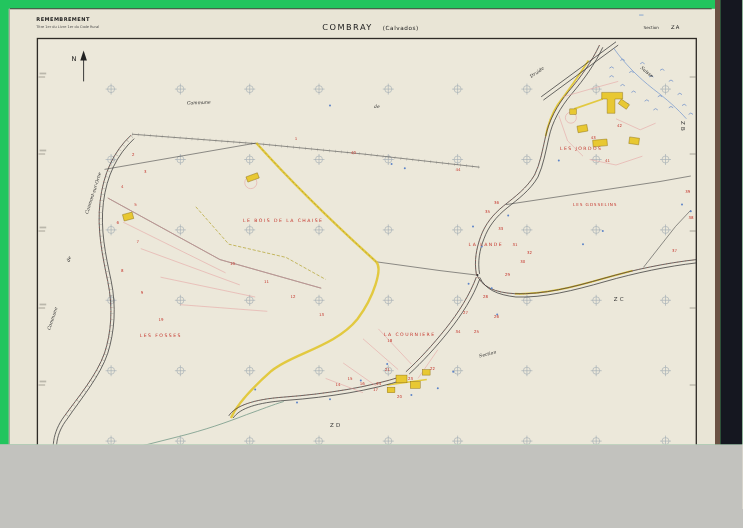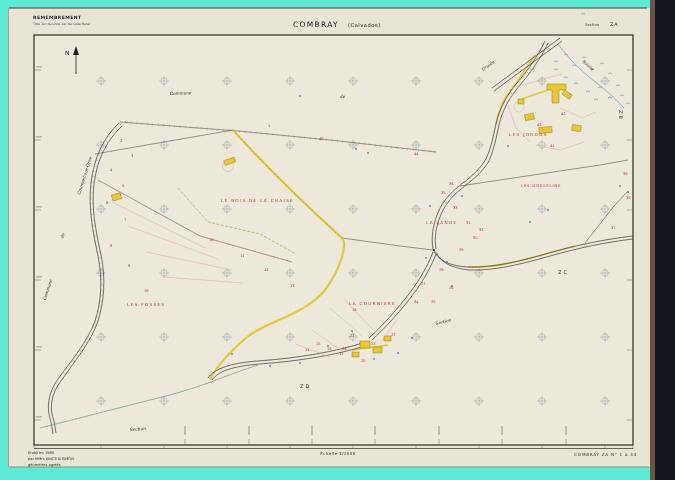--- a/index.html
+++ b/index.html
@@ -1,16 +1,16 @@
 <!DOCTYPE html>
 <html><head>
 <meta charset="utf-8">
 <style>
   html,body{margin:0;padding:0;background:#c2c2be;}
-  .page{position:relative;width:675px;height:480px;background:#5eead4;overflow:hidden;
+  .page{position:relative;width:675px;height:404px;background:#22c55e;overflow:hidden;
         font-family:"DejaVu Sans",sans-serif;}
   .paper{position:absolute;left:8px;top:8px;width:642px;height:459px;background:#e9e5d6;}
   .edge-brown{position:absolute;left:650px;top:0;width:5px;height:480px;background:#6b5244;}
   .edge-dark{position:absolute;left:655px;top:0;width:20px;height:480px;background:#151720;}
   svg{position:absolute;left:0;top:0;}
   
   text{font-family:"DejaVu Sans",sans-serif;fill:#222;}
   .t-doctype{font-size:4.6px;font-weight:bold;letter-spacing:.4px;fill:#1c1c1c;}
   .t-docsub{font-size:3.2px;fill:#4a4a4a;}
   .t-title{font-size:7.5px;letter-spacing:1.3px;fill:#222;}

